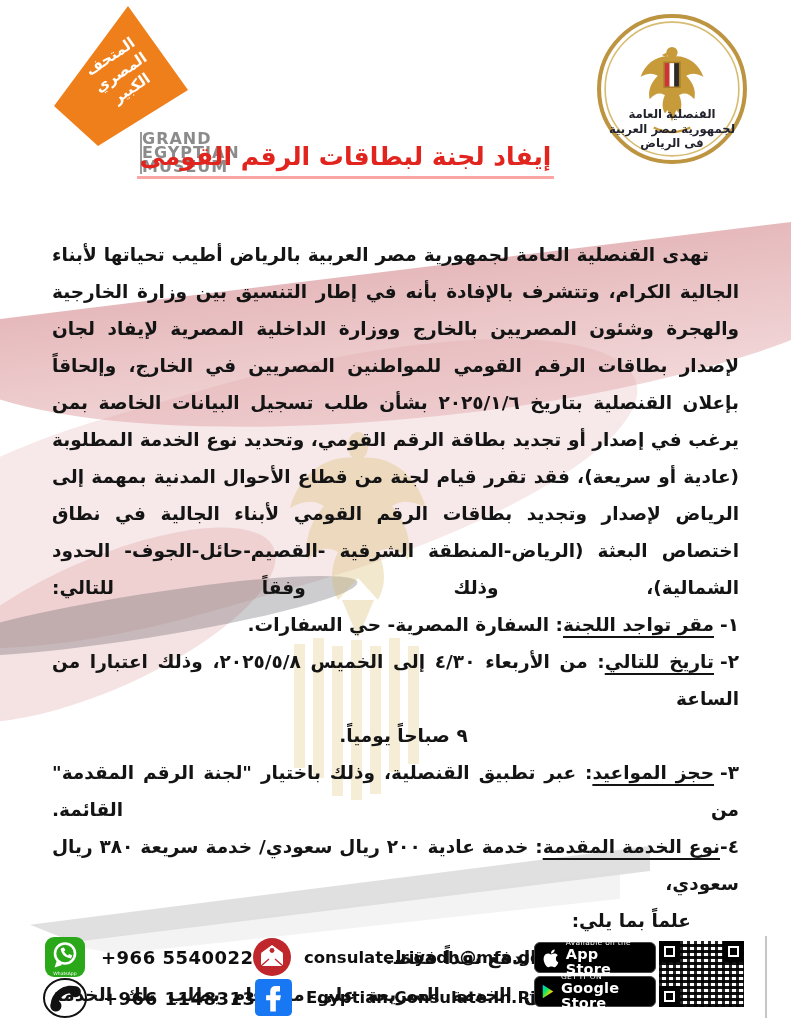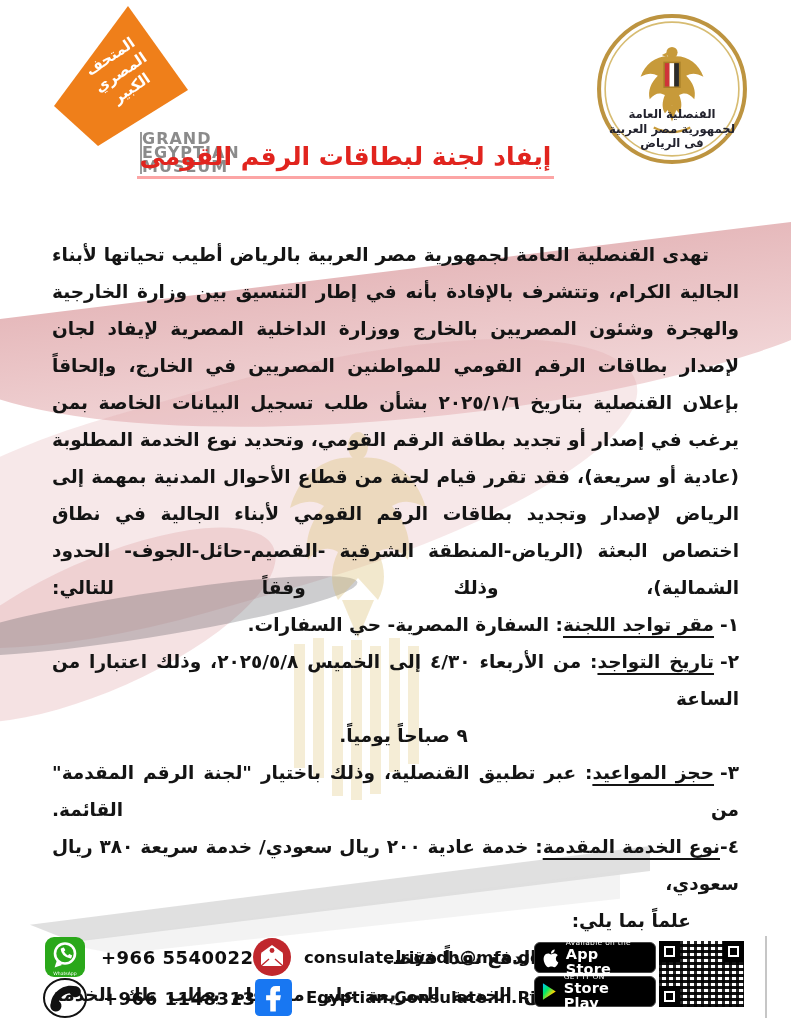--- a/index.html
+++ b/index.html
@@ -145,21 +145,21 @@
   </div>
 
   <main class="bodytext">
     <p class="intro">تهدى القنصلية العامة لجمهورية مصر العربية بالرياض أطيب تحياتها لأبناء الجالية الكرام، وتتشرف بالإفادة بأنه في إطار التنسيق بين وزارة الخارجية والهجرة وشئون المصريين بالخارج ووزارة الداخلية المصرية لإيفاد لجان لإصدار بطاقات الرقم القومي للمواطنين المصريين في الخارج، وإلحاقاً بإعلان القنصلية بتاريخ ٢٠٢٥/١/٦ بشأن طلب تسجيل البيانات الخاصة بمن يرغب في إصدار أو تجديد بطاقة الرقم القومي، وتحديد نوع الخدمة المطلوبة (عادية أو سريعة)، فقد تقرر قيام لجنة من قطاع الأحوال المدنية بمهمة إلى الرياض لإصدار وتجديد بطاقات الرقم القومي لأبناء الجالية في نطاق اختصاص البعثة (الرياض-المنطقة الشرقية -القصيم-حائل-الجوف- الحدود الشمالية)، وذلك وفقاً للتالي:</p>
 
     <div class="line">
       <span class="num">١-</span><span class="u">مقر تواجد اللجنة</span><span>: السفارة المصرية- حي السفارات.</span>
     </div>
 
     <div class="line stretch">
-      <span class="num">٢-</span><span class="u">تاريخ التواجد</span><span>: من الأربعاء ٤/٣٠ إلى الخميس ٢٠٢٥/٥/٨، وذلك اعتبارا من الساعة</span>
+      <span class="num">٢-</span><span class="u">تاريخ للتالي</span><span>: من الأربعاء ٤/٣٠ إلى الخميس ٢٠٢٥/٥/٨، وذلك اعتبارا من الساعة</span>
     </div>
     <div class="line c-item2">٩ صباحاً يومياً.</div>
 
     <div class="line stretch">
       <span class="num">٣-</span><span class="u">حجز المواعيد</span><span>: عبر تطبيق القنصلية، وذلك باختيار "لجنة الرقم المقدمة" من القائمة.</span>
     </div>
 
     <div class="line stretch">
       <span class="num num-tight">٤-</span><span class="u">نوع الخدمة المقدمة</span><span>: خدمة عادية ٢٠٠ ريال سعودي/ خدمة سريعة ٣٨٠ ريال سعودي،</span>
     </div>
@@ -237,21 +237,21 @@
           <stop offset="0" stop-color="#00c3ff"></stop>
           <stop offset=".35" stop-color="#00e868"></stop>
           <stop offset=".7" stop-color="#ffd500"></stop>
           <stop offset="1" stop-color="#ff3a44"></stop>
         </linearGradient>
       </defs>
       <path d="M1 0 L15 9 L1 18 Z" fill="url(#gp)"></path>
     </svg>
     <div class="badge-txt">
       <span class="badge-tag">GET IT ON</span>
-      <span class="badge-store">Store Play</span>
+      <span class="badge-store">Google Store</span>
     </div>
   </div>
 
   <div class="qr">
     <i class="tl"></i>
     <i class="tr"></i>
     <i class="bl"></i>
   </div>
 
   <div class="vline"></div>

